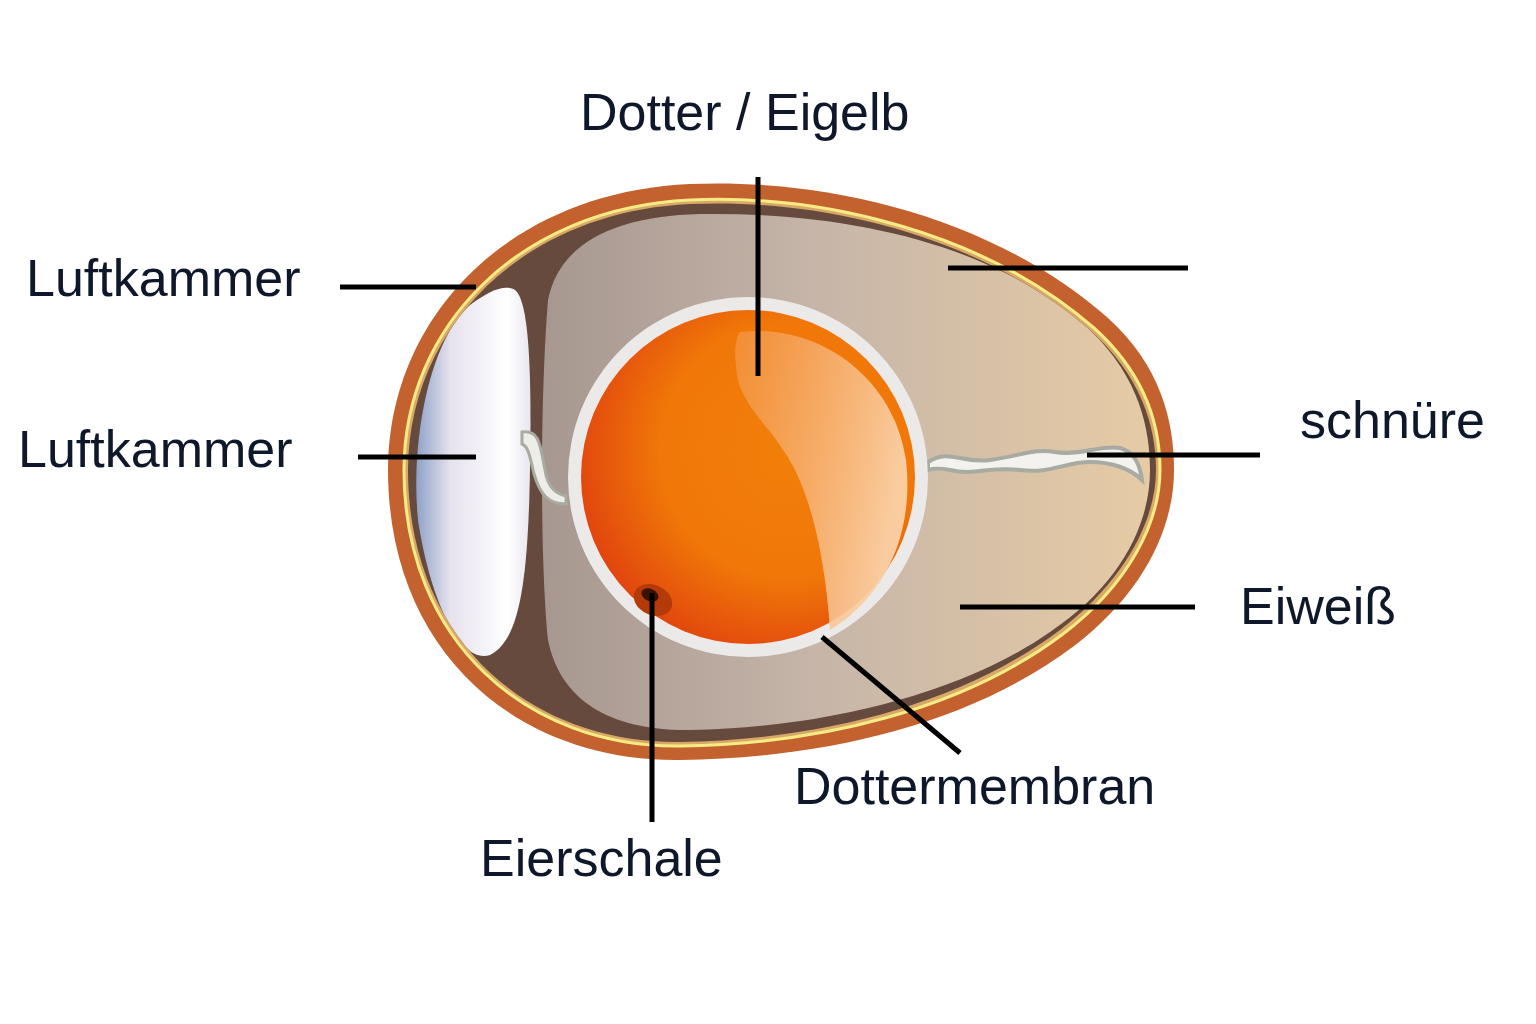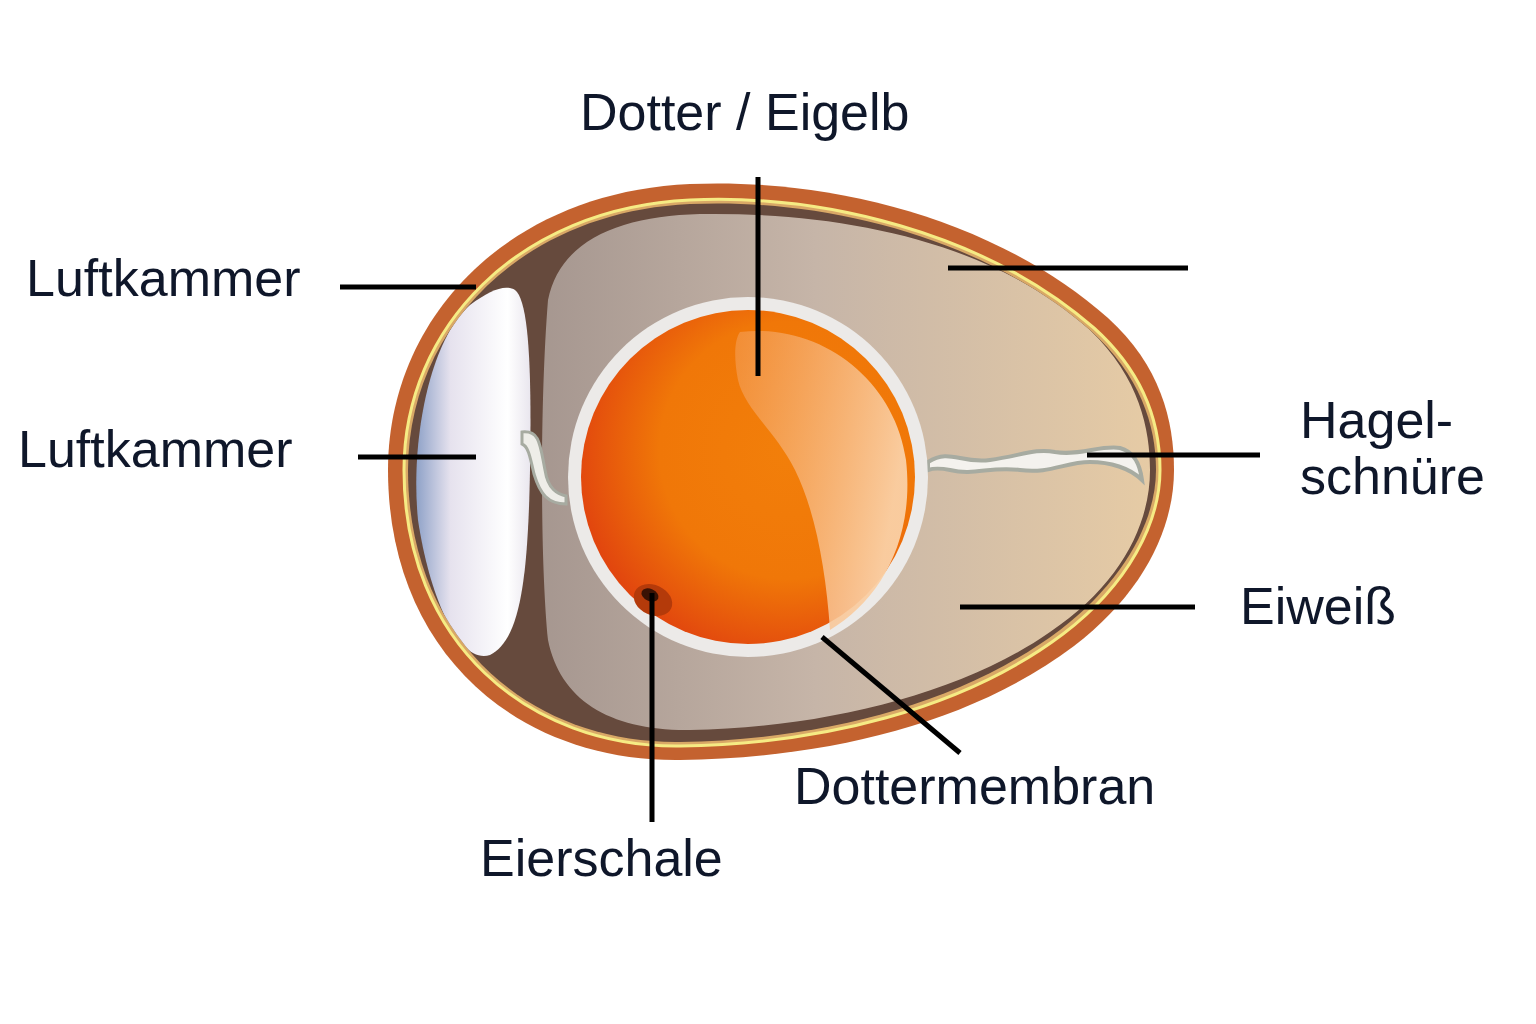--- a/index.html
+++ b/index.html
@@ -77,18 +77,17 @@
     <line x1="652" y1="593" x2="652" y2="822"></line>
   </g>
 </svg>
 
 <div class="label" style="left:580px;top:84px;">Dotter / Eigelb</div>
 <div class="label" style="left:26px;top:250px;">Luftkammer</div>
 <div class="label" style="left:18px;top:421px;text-align:center;">Luftkammer</div>
 <div class="label" style="left:1230px;top:198px;">
 </div>
 <div class="label" style="left:1300px;top:392px;">
-  <span class="l2">Hagel-</span>
   <span class="l2">schnüre</span>
 </div>
 <div class="label" style="left:1230px;top:578px;margin-left:10px;">Eiweiß</div>
 <div class="label" style="left:794px;top:758px;">Dottermembran</div>
 <div class="label" style="left:480px;top:830px;">Eierschale</div>
 
 </body></html>

